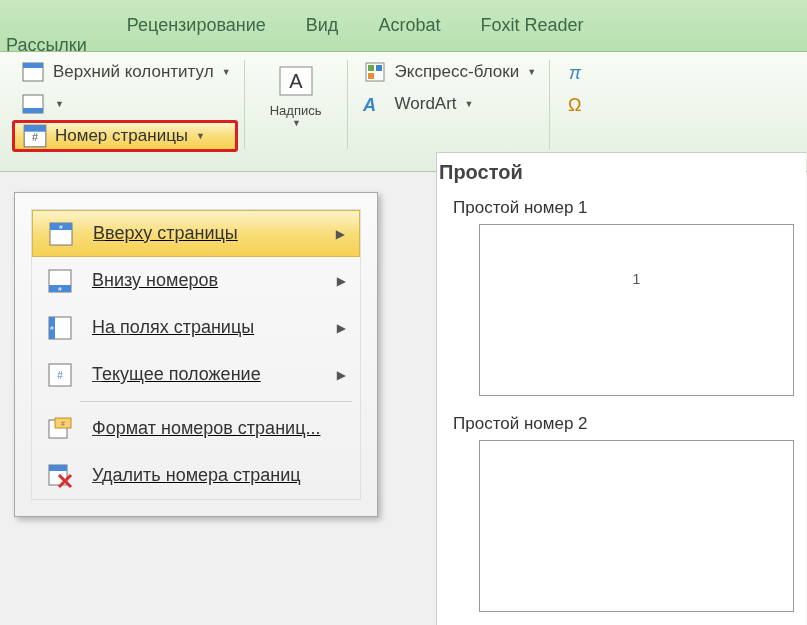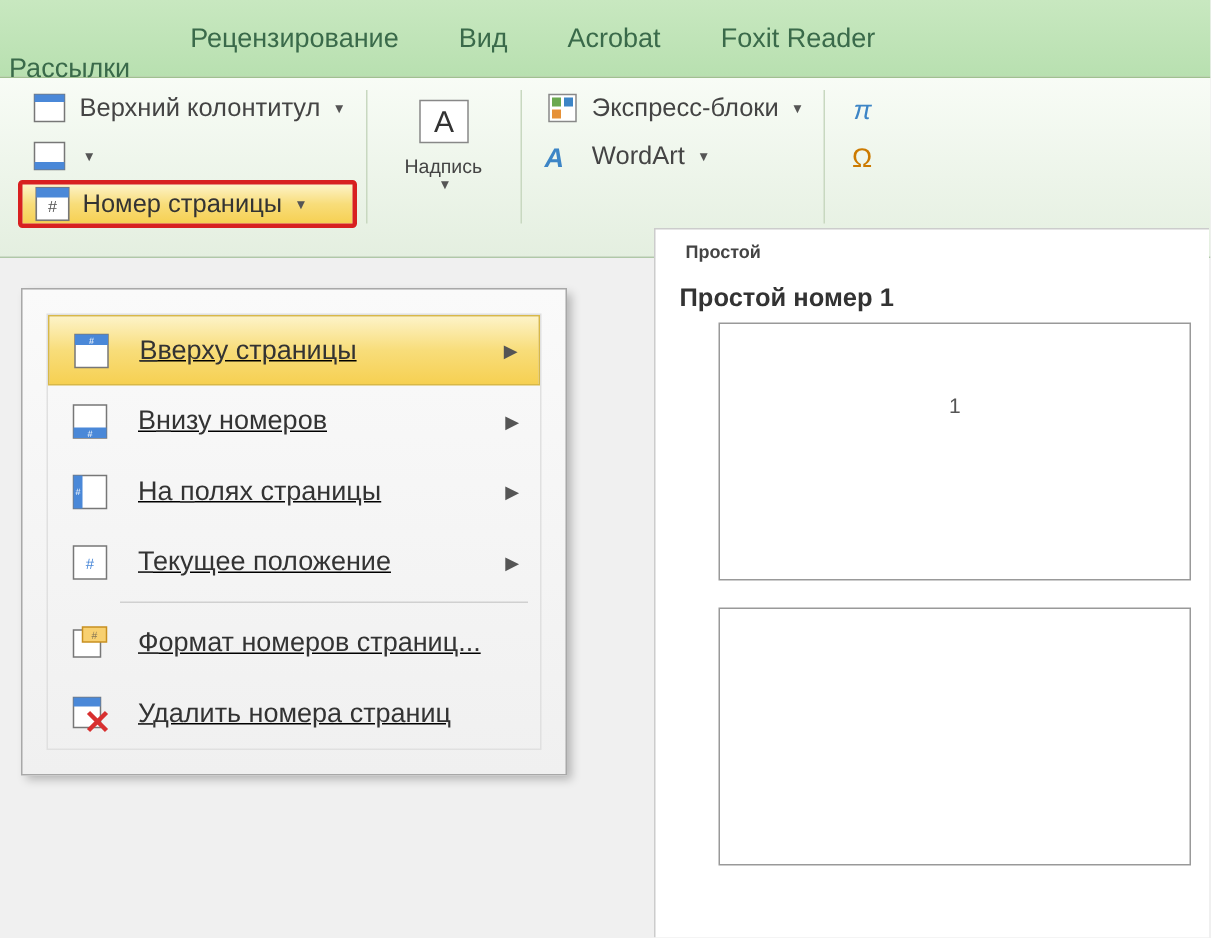--- a/index.html
+++ b/index.html
@@ -33,23 +33,23 @@
 .mitem { display: flex; align-items: center; height: 47px; padding: 0 14px; gap: 18px; cursor: pointer; position: relative; }
 .mitem.hover { background: linear-gradient(to bottom,#fdf3c8,#f8dd7a,#f6d052); border: 1px solid #d8b848; }
 .micon { width: 28px; height: 28px; flex-shrink: 0; display:flex; align-items:center; justify-content:center; }
 .mtext { font-size: 18px; color: #333; flex: 1; }
 .msub { font-size: 12px; color: #555; position:absolute; right:14px; }
 .msep { height: 1px; background: #d0d0d0; margin: 3px 8px 3px 48px; }
 .underline { text-decoration: underline; }
 
 
 .gallery { position: absolute; top: 152px; left: 436px; width: 370px; bottom: 0; background: #fff; border-left: 1px solid #ccc; border-top: 1px solid #ccc; }
-.gallery-header { font-size: 12px; font-weight: bold; color: #444; padding: 8px 20px; }
+.gallery-header { font-size: 20px; font-weight: bold; color: #444; padding: 8px 2px; }
 .gallery-item { padding: 6px 12px 12px 12px; }
-.gitem-title { font-size: 17px; font-weight: bold; color: #333; margin-bottom: 6px; padding-left:4px;}
+.gitem-title { font-size: 17px; font-weight: normal; color: #333; margin-bottom: 6px; padding-left:4px;}
 .gprev { border: 1px solid #999; height: 172px; margin-left: 30px; margin-right: 0; background: #fff; position: relative; }
 .gprev .pgnum { position: absolute; left: 50%; transform: translateX(-50%); top: 46px; font-size: 14px; color: #555; }
 
 
 .icon-headerfooter { width: 22px; height: 20px; }
 .icon-pagenum, .icon-pagenum-top, .icon-pagenum-bottom, .icon-pagenum-margin, .icon-pagenum-current, .icon-pagenum-remove { width:26px; height:26px; }
 </style>
 </head>
 <body>
 
@@ -229,15 +229,16 @@
 
 <div class="gallery">
   <div class="gallery-header">Простой</div>
   <div class="gallery-item">
     <div class="gitem-title">Простой номер 1</div>
     <div class="gprev">
       <span class="pgnum">1</span>
     </div>
   </div>
   <div class="gallery-item">
+    <div class="gitem-title">Простой номер 2</div>
     <div class="gprev"></div>
   </div>
 </div>
 
 </body></html>

